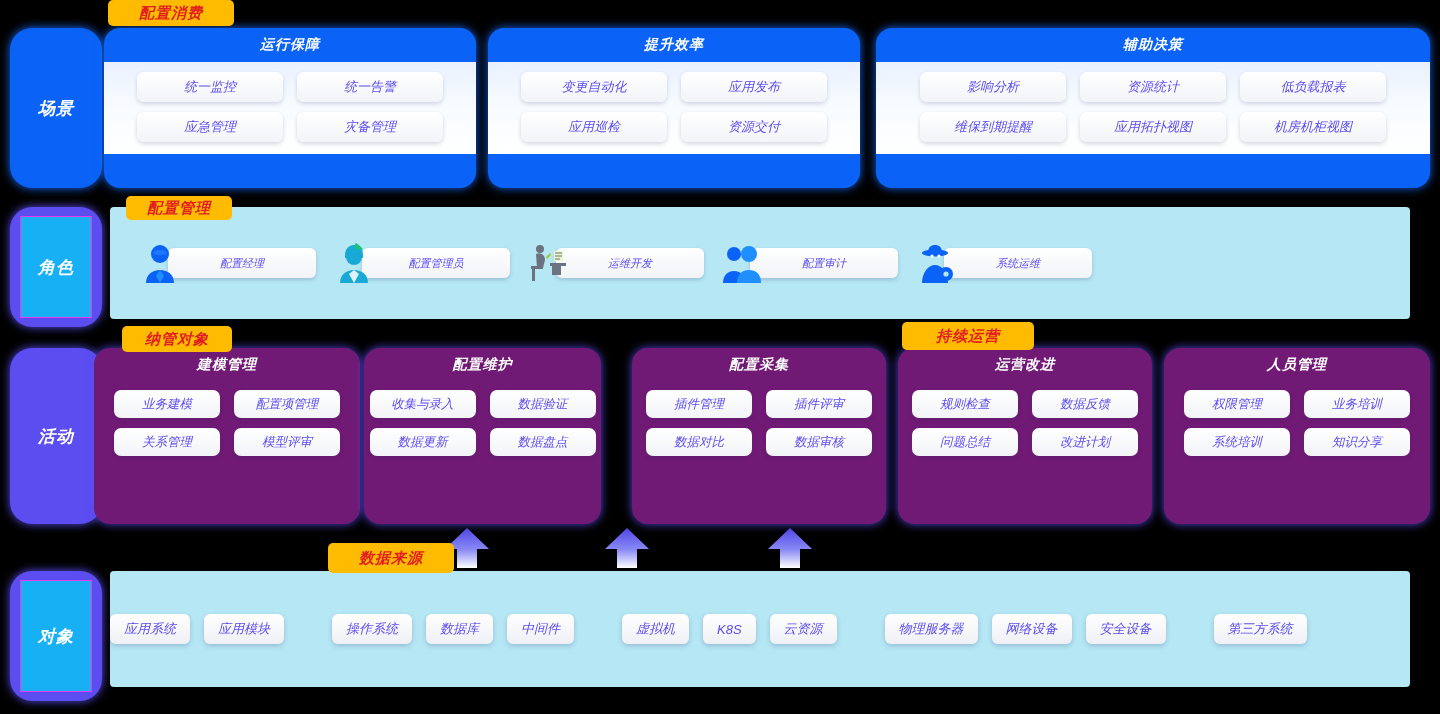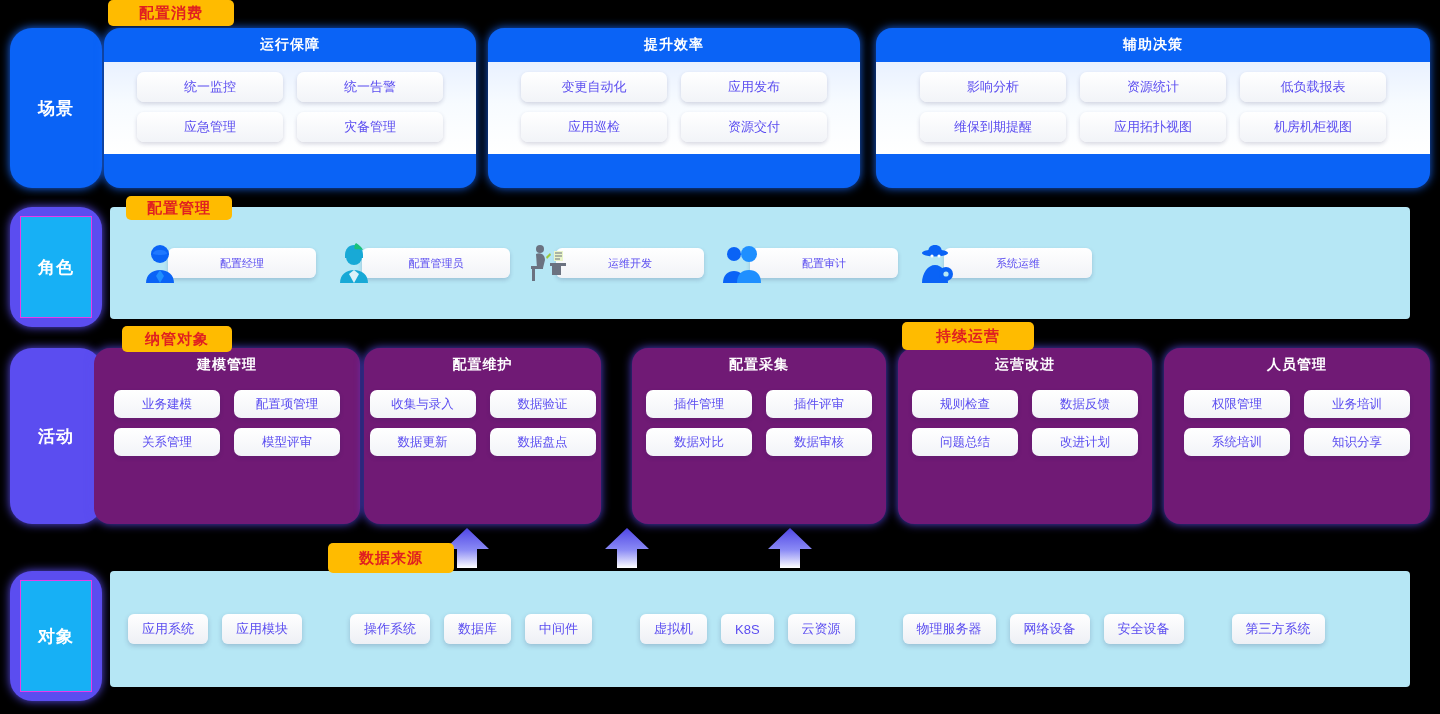--- a/index.html
+++ b/index.html
@@ -4,21 +4,21 @@
 <style>
   html,body{margin:0;padding:0;background:#000;}
   body{
     width:1440px;height:714px;
     font-family:"Liberation Sans","DejaVu Sans",sans-serif;
     overflow:hidden;position:relative;
   }
   .canvas{position:absolute;left:0;top:0;width:1440px;height:714px;background:#000;}
 
   
-  .abs{position:absolute;box-sizing:border-box;}
+  .abs{position:absolute;box-sizing:border-box;font-style:italic;}
 
   
   .rowlabel{
     display:flex;align-items:center;justify-content:center;
     border-radius:22px;color:#fff;font-weight:bold;font-size:17px;
     letter-spacing:1px;
   }
   .rowlabel.scene{background:#0a63f6;box-shadow:0 0 10px #1a6cff;}
   .rowlabel.role{background:#5b4df0;box-shadow:0 0 10px #5b4df0;padding:10px;}
   .rowlabel.activity{background:#5b4df0;box-shadow:0 0 10px #5b4df0;}
@@ -323,21 +323,21 @@
   </div>
 
   <div class="abs tag" style="left:328px;top:543px;width:126px;height:30px;">数据来源</div>
 
   <div class="abs rowlabel object" style="left:10px;top:571px;width:92px;height:130px;">
     <div class="inner">
       <span>对象</span>
     </div>
   </div>
 
-  <div class="abs band objband" style="left:110px;top:571px;width:1300px;height:116px;padding-left:18px;gap:14px;">
+  <div class="abs band objband" style="left:110px;top:571px;width:1300px;height:116px;gap:14px;">
     <div class="objchip">应用系统</div>
     <div class="objchip">应用模块</div>
     <div class="objgap"></div>
     <div class="objchip">操作系统</div>
     <div class="objchip">数据库</div>
     <div class="objchip">中间件</div>
     <div class="objgap"></div>
     <div class="objchip">虚拟机</div>
     <div class="objchip">K8S</div>
     <div class="objchip">云资源</div>

